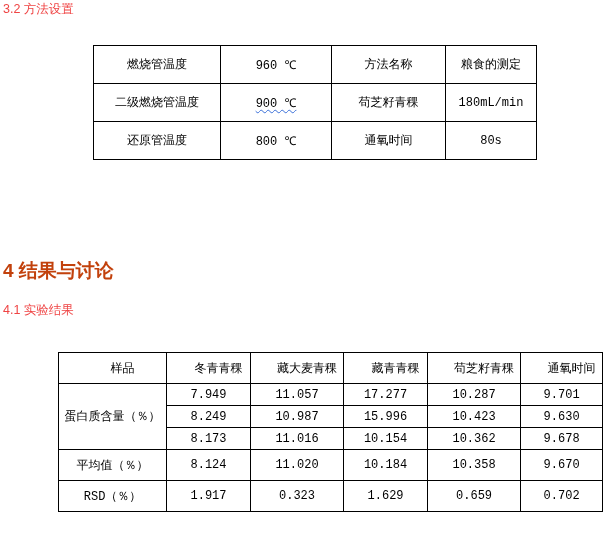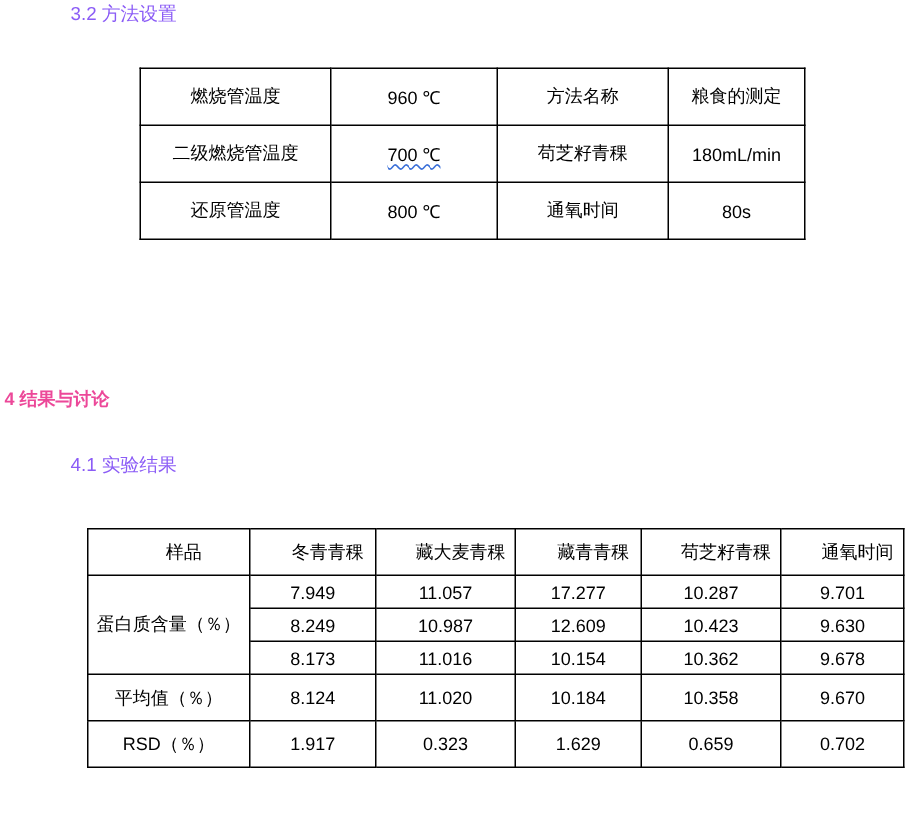--- a/index.html
+++ b/index.html
@@ -16,39 +16,39 @@
     overflow: hidden;
   }
   .page {
     position: relative;
     width: 603px;
     height: 549px;
   }
   .heading-minor {
     position: absolute;
     font-size: 12.5px;
-    color: #8b5cf6;
+    color: #ef4444;
     white-space: nowrap;
-    margin-left: 44px;
   }
   .heading-major {
     position: absolute;
-    font-size: 12px;
+    font-size: 19px;
     font-weight: bold;
-    color: #ec4899;
+    color: #c2410c;
     white-space: nowrap;
   }
   #h-32 { left: 3px; top: 1px; }
   #h-4  { left: 3px; top: 258px; }
   #h-41 { left: 3px; top: 302px; }
 
   table.doc-table {
     position: absolute;
     border-collapse: collapse;
     font-size: 12px;
+    font-family: Liberation Mono, monospace;
   }
   table.doc-table td {
     border: 1px solid #000000;
     text-align: center;
     vertical-align: middle;
     padding: 0 4px;
     font-size: 12px;
     white-space: nowrap;
   }
 
@@ -115,21 +115,21 @@
   <table class="doc-table" id="method-table">
     <tbody>
       <tr>
         <td class="label">燃烧管温度</td>
         <td class="value">960 ℃</td>
         <td class="label2">方法名称</td>
         <td class="value2">粮食的测定</td>
       </tr>
       <tr>
         <td class="label">二级燃烧管温度</td>
-        <td class="value"><span class="wavy">700 ℃</span></td>
+        <td class="value"><span class="wavy">900 ℃</span></td>
         <td class="label2">苟芝籽青稞</td>
         <td class="value2">180mL/min</td>
       </tr>
       <tr>
         <td class="label">还原管温度</td>
         <td class="value">800 ℃</td>
         <td class="label2">通氧时间</td>
         <td class="value2">80s</td>
       </tr>
     </tbody>
@@ -152,21 +152,21 @@
         <td class="rowhead" rowspan="3">蛋白质含量（％）</td>
         <td class="col">7.949</td>
         <td class="col">11.057</td>
         <td class="col">17.277</td>
         <td class="col">10.287</td>
         <td class="col-last">9.701</td>
       </tr>
       <tr>
         <td class="col">8.249</td>
         <td class="col">10.987</td>
-        <td class="col">12.609</td>
+        <td class="col">15.996</td>
         <td class="col">10.423</td>
         <td class="col-last">9.630</td>
       </tr>
       <tr>
         <td class="col">8.173</td>
         <td class="col">11.016</td>
         <td class="col">10.154</td>
         <td class="col">10.362</td>
         <td class="col-last">9.678</td>
       </tr>

